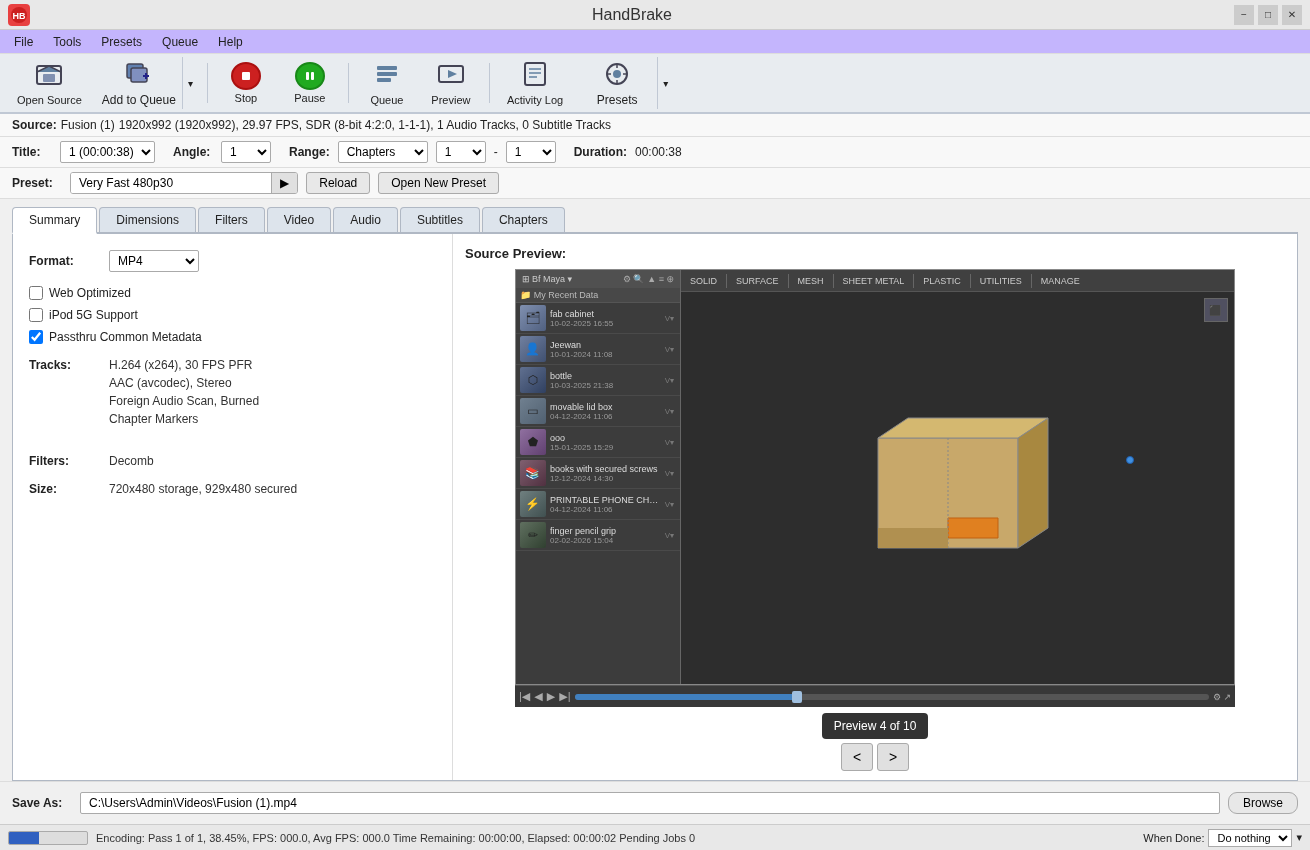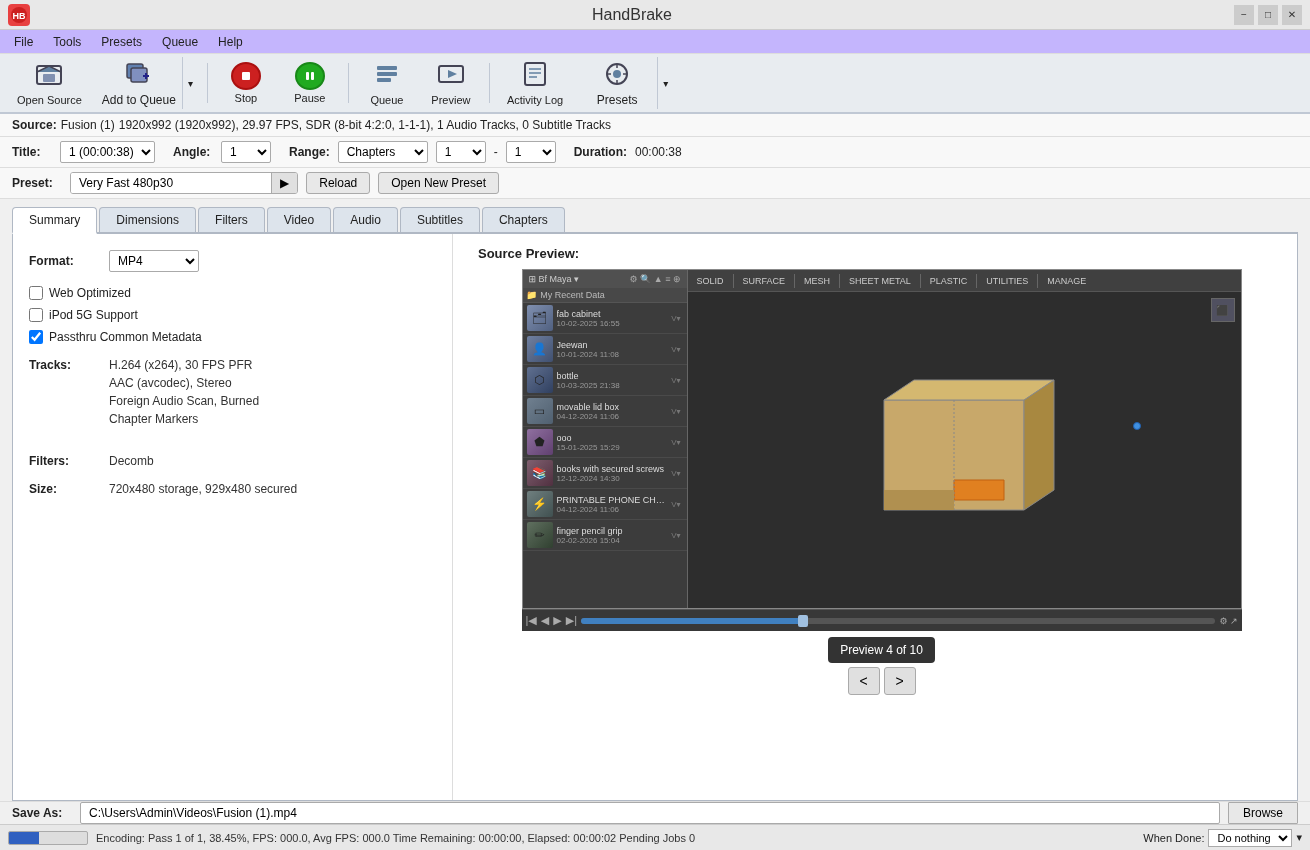--- a/index.html
+++ b/index.html
@@ -200,21 +200,20 @@
     }
 
     
     #tab-content {
       flex: 1;
       background: white;
       border: 1px solid #b0b8c4;
       border-top: none;
       display: flex;
       overflow: hidden;
-      gap: 13px;
     }
 
     
     #left-panel {
       width: 440px;
       padding: 16px;
       border-right: 1px solid #ddd;
       overflow-y: auto;
     }
     .field-row {
@@ -255,21 +254,21 @@
     #preview-container {
       flex: 1;
       width: 100%;
       display: flex;
       flex-direction: column;
       align-items: center;
       justify-content: flex-start;
     }
     #preview-image {
       width: 720px;
-      height: 340px;
+      height: 416px;
       background: #555;
       border: 1px solid #888;
       overflow: hidden;
       position: relative;
       display: flex;
     }
     
     #preview-left {
       width: 165px;
       height: 100%;
@@ -340,40 +339,40 @@
       border-radius: 4px;
       font-size: 12px;
       pointer-events: none;
       white-space: nowrap;
     }
 
     
     #bottom-bar {
       display: flex;
       align-items: center;
-      padding: 0 12px;
+      padding: 10px 12px;
       background: #f0f0f0;
       border-top: 1px solid #ddd;
       gap: 8px;
     }
     #bottom-bar .save-label { font-weight: bold; font-size: 12px; min-width: 60px; }
     #bottom-bar .save-path {
       flex: 1;
       padding: 3px 8px;
       border: 1px solid #aaa;
       background: white;
       font-size: 12px;
       border-radius: 2px;
     }
     #bottom-bar .browse-btn {
       padding: 3px 14px;
       border: 1px solid #aaa;
       background: #e8e8e8;
       font-size: 12px;
-      border-radius: 1px;
+      border-radius: 9px;
       cursor: pointer;
     }
 
     
     #status-bar {
       height: 26px;
       background: #e8e8e8;
       border-top: 1px solid #ccc;
       display: flex;
       align-items: center;

